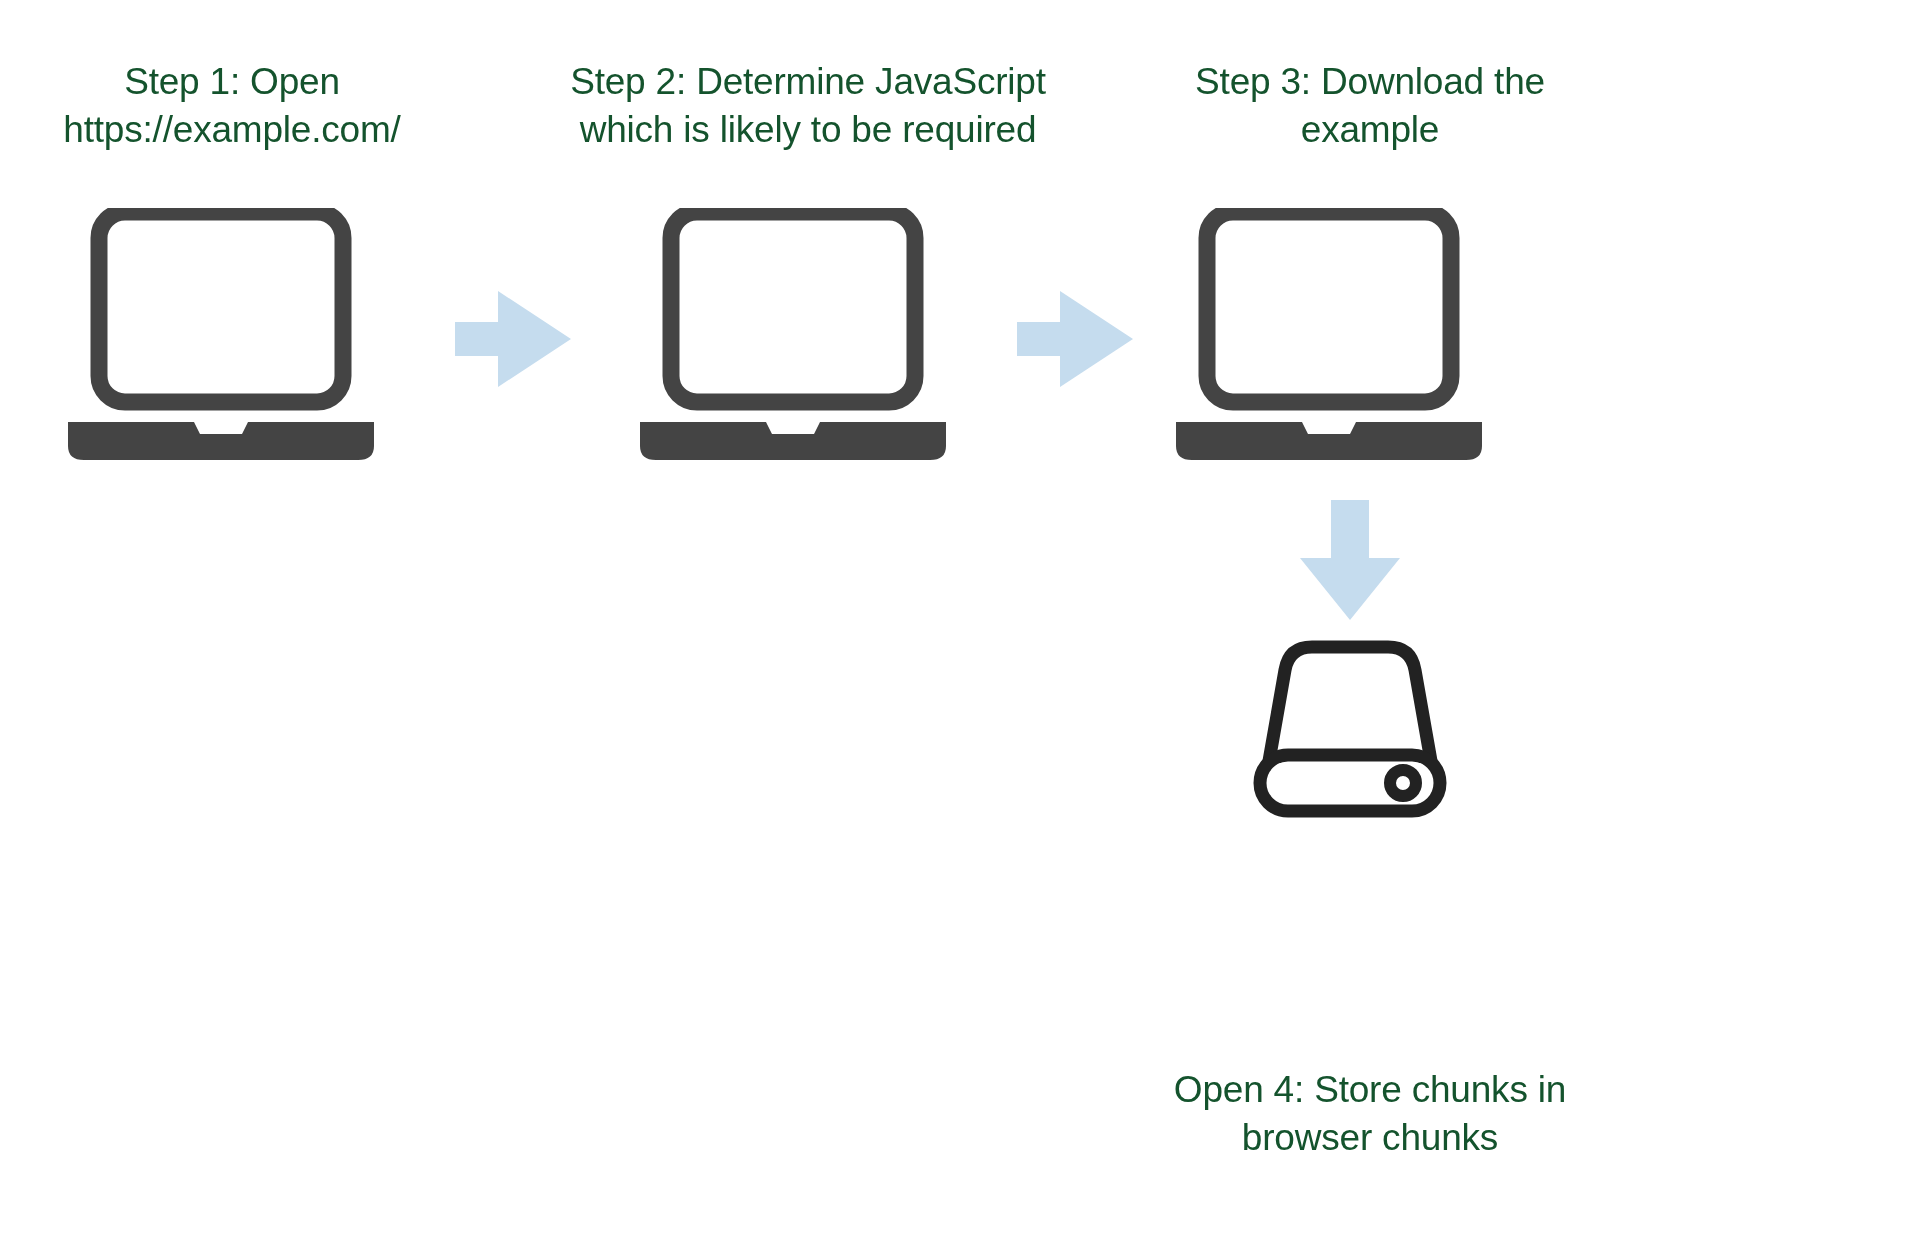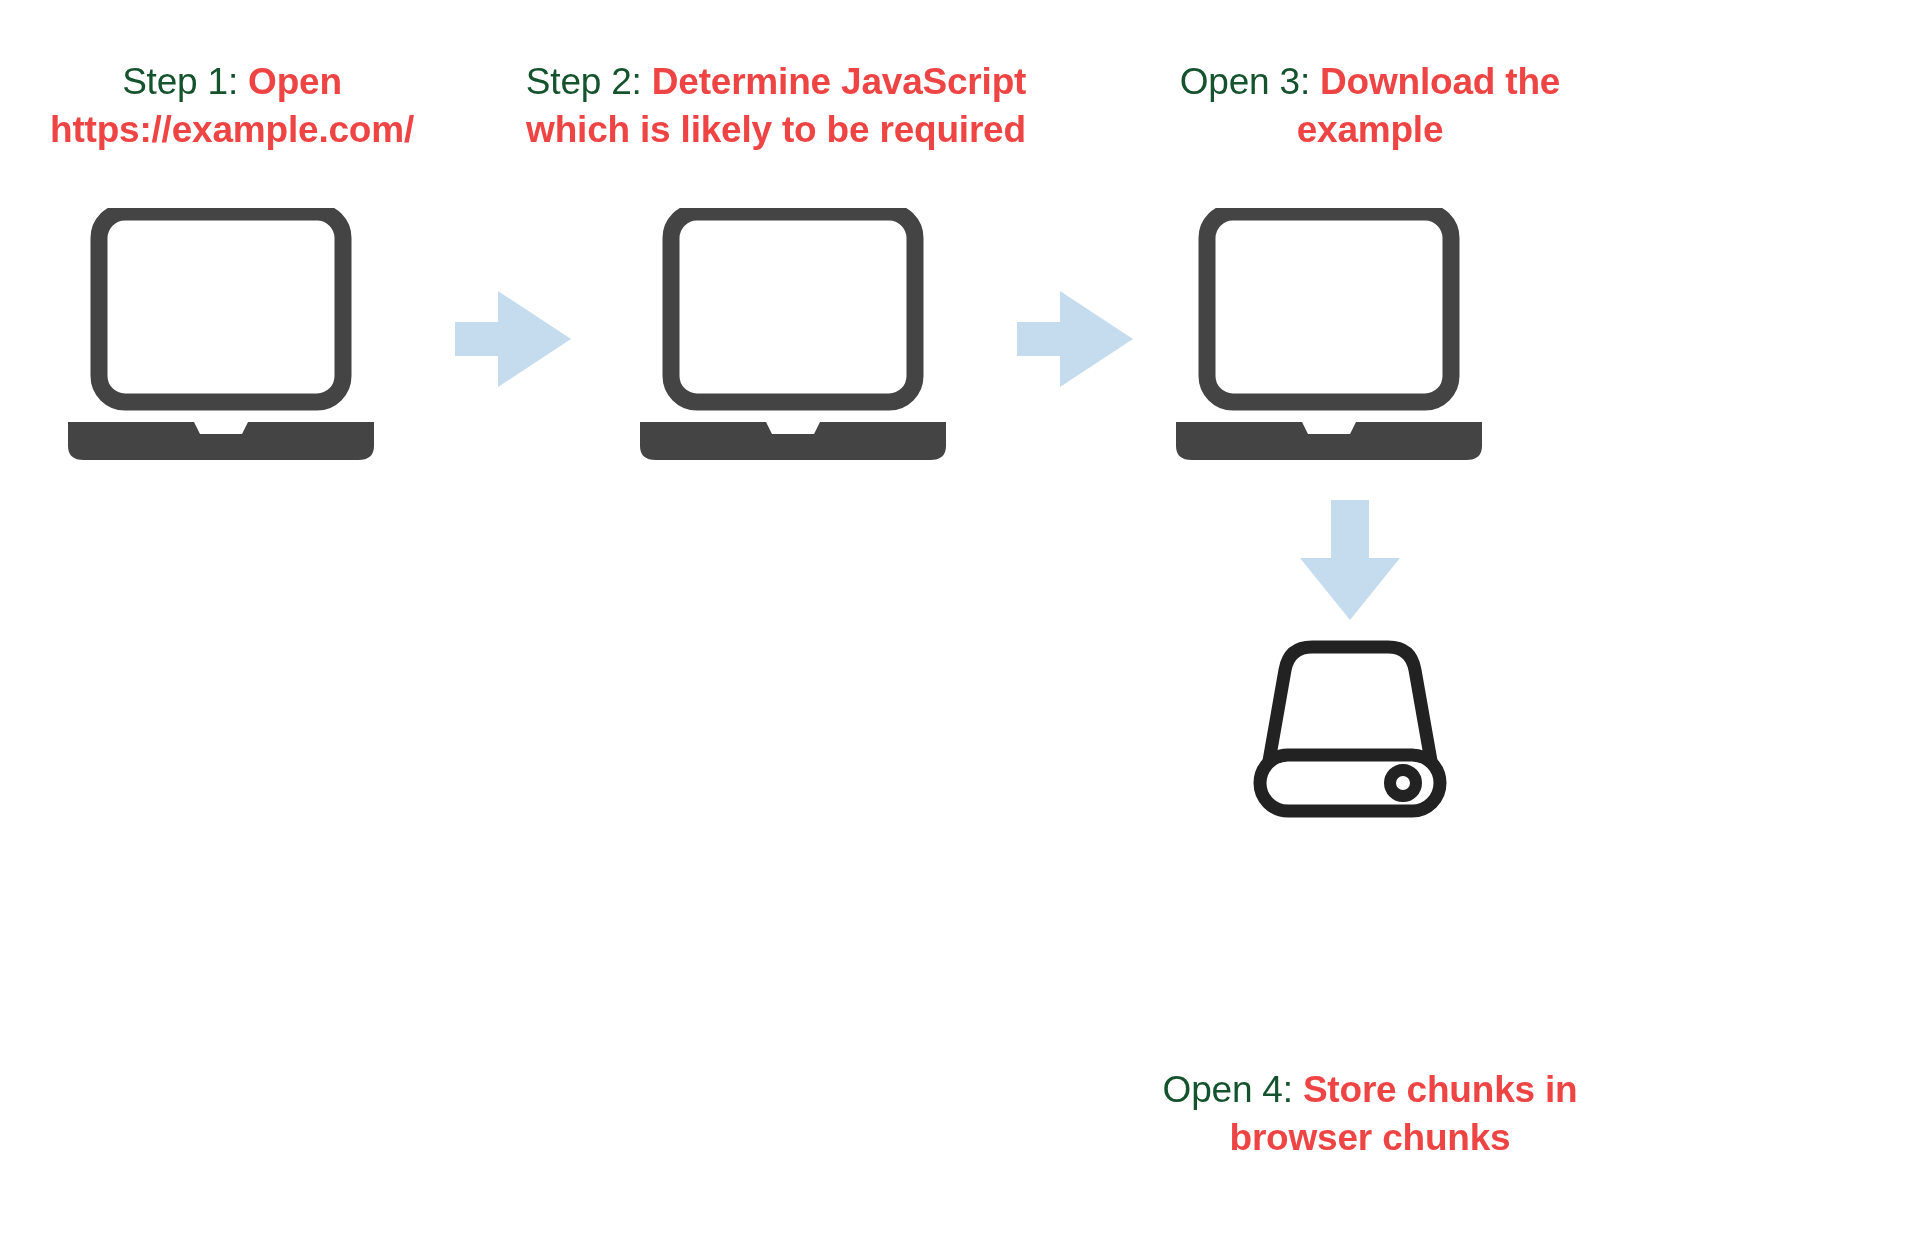--- a/index.html
+++ b/index.html
@@ -29,26 +29,26 @@
     text-align: center;
     line-height: 1.30;
     font-size: 37px;
     letter-spacing: -0.2px;
   }
   .caption .step-prefix {
     color: #14532d;
     font-weight: 400;
   }
   .caption .step-text {
-    color: #ef4444;
-    font-weight: 700;
+    color: #14532d;
+    font-weight: 400;
   }
 
   #caption-1 { left: 22px;   top: 58px;  width: 420px; }
-  #caption-2 { left: 516px;  top: 58px;  width: 520px; }
+  #caption-2 { left: 548px;  top: 58px;  width: 520px; }
   #caption-3 { left: 1160px; top: 58px;  width: 420px; }
   #caption-4 { left: 1160px; top: 1066px; width: 420px; }
 
   
   .laptop {
     position: absolute;
     width: 345px;
     height: 255px;
   }
   #laptop-1 { left: 66px;   top: 208px; }
@@ -121,21 +121,21 @@
     </svg>
   </div>
 
   <div class="arrow-right" id="arrow-2">
     <svg viewBox="0 0 116 96" xmlns="http://www.w3.org/2000/svg" aria-hidden="true">
       <path d="M0,31 L43,31 L43,0 L116,48 L43,96 L43,65 L0,65 Z" fill="#c5dcee"></path>
     </svg>
   </div>
 
   <div class="caption" id="caption-3">
-    <span class="step-prefix">Open 3: </span><span class="step-text">Download the example</span>
+    <span class="step-prefix">Step 3: </span><span class="step-text">Download the example</span>
   </div>
 
   <div class="laptop" id="laptop-3">
     <svg viewBox="0 0 345 255" xmlns="http://www.w3.org/2000/svg" aria-hidden="true">
       <rect x="33" y="4" width="244" height="190" rx="26" ry="26" fill="none" stroke="#444444" stroke-width="17"></rect>
       <path d="M2,214 L128,214 L134,226 L176,226 L182,214 L308,214
                L308,238 Q308,252 292,252 L18,252 Q2,252 2,238 Z" fill="#444444"></path>
     </svg>
   </div>
 

